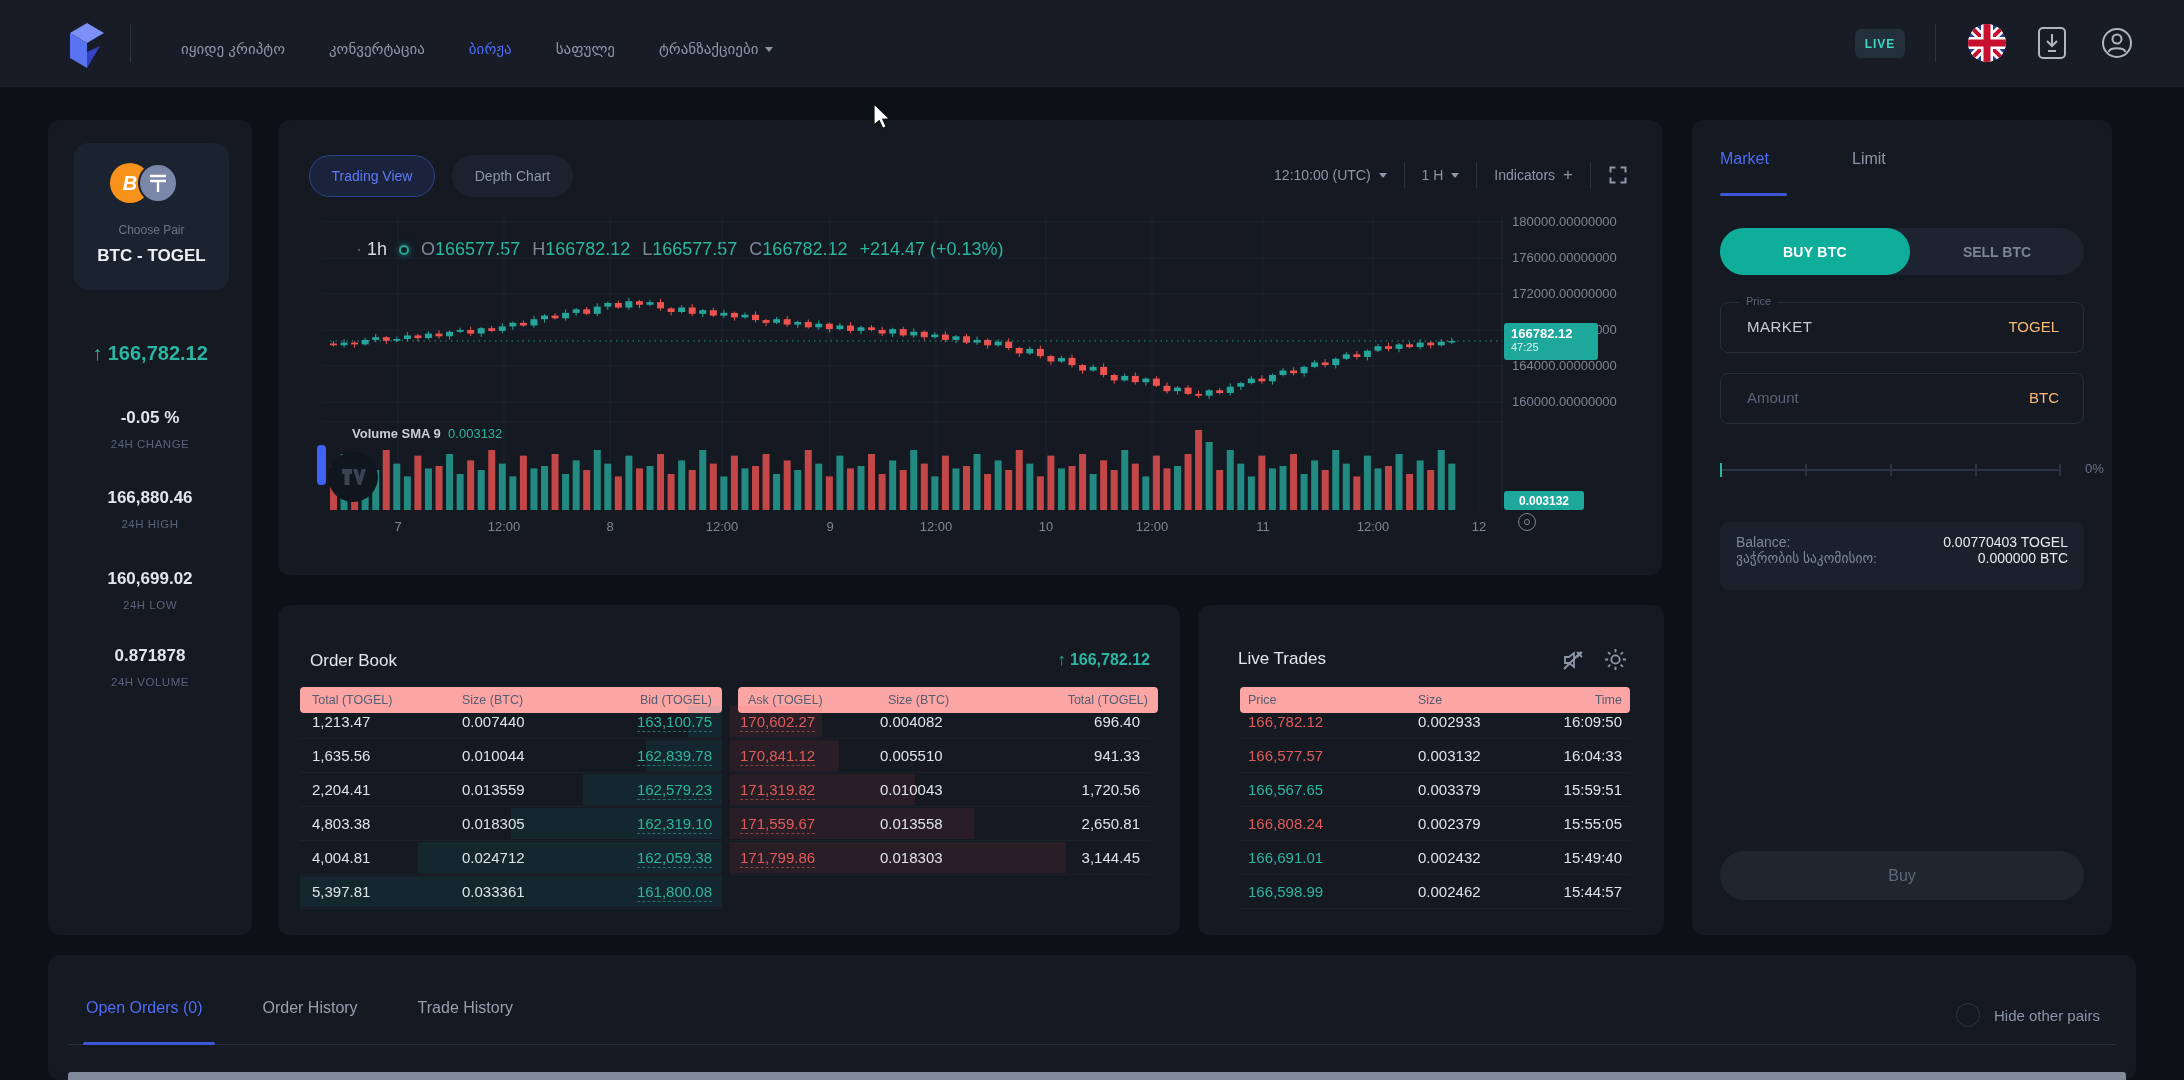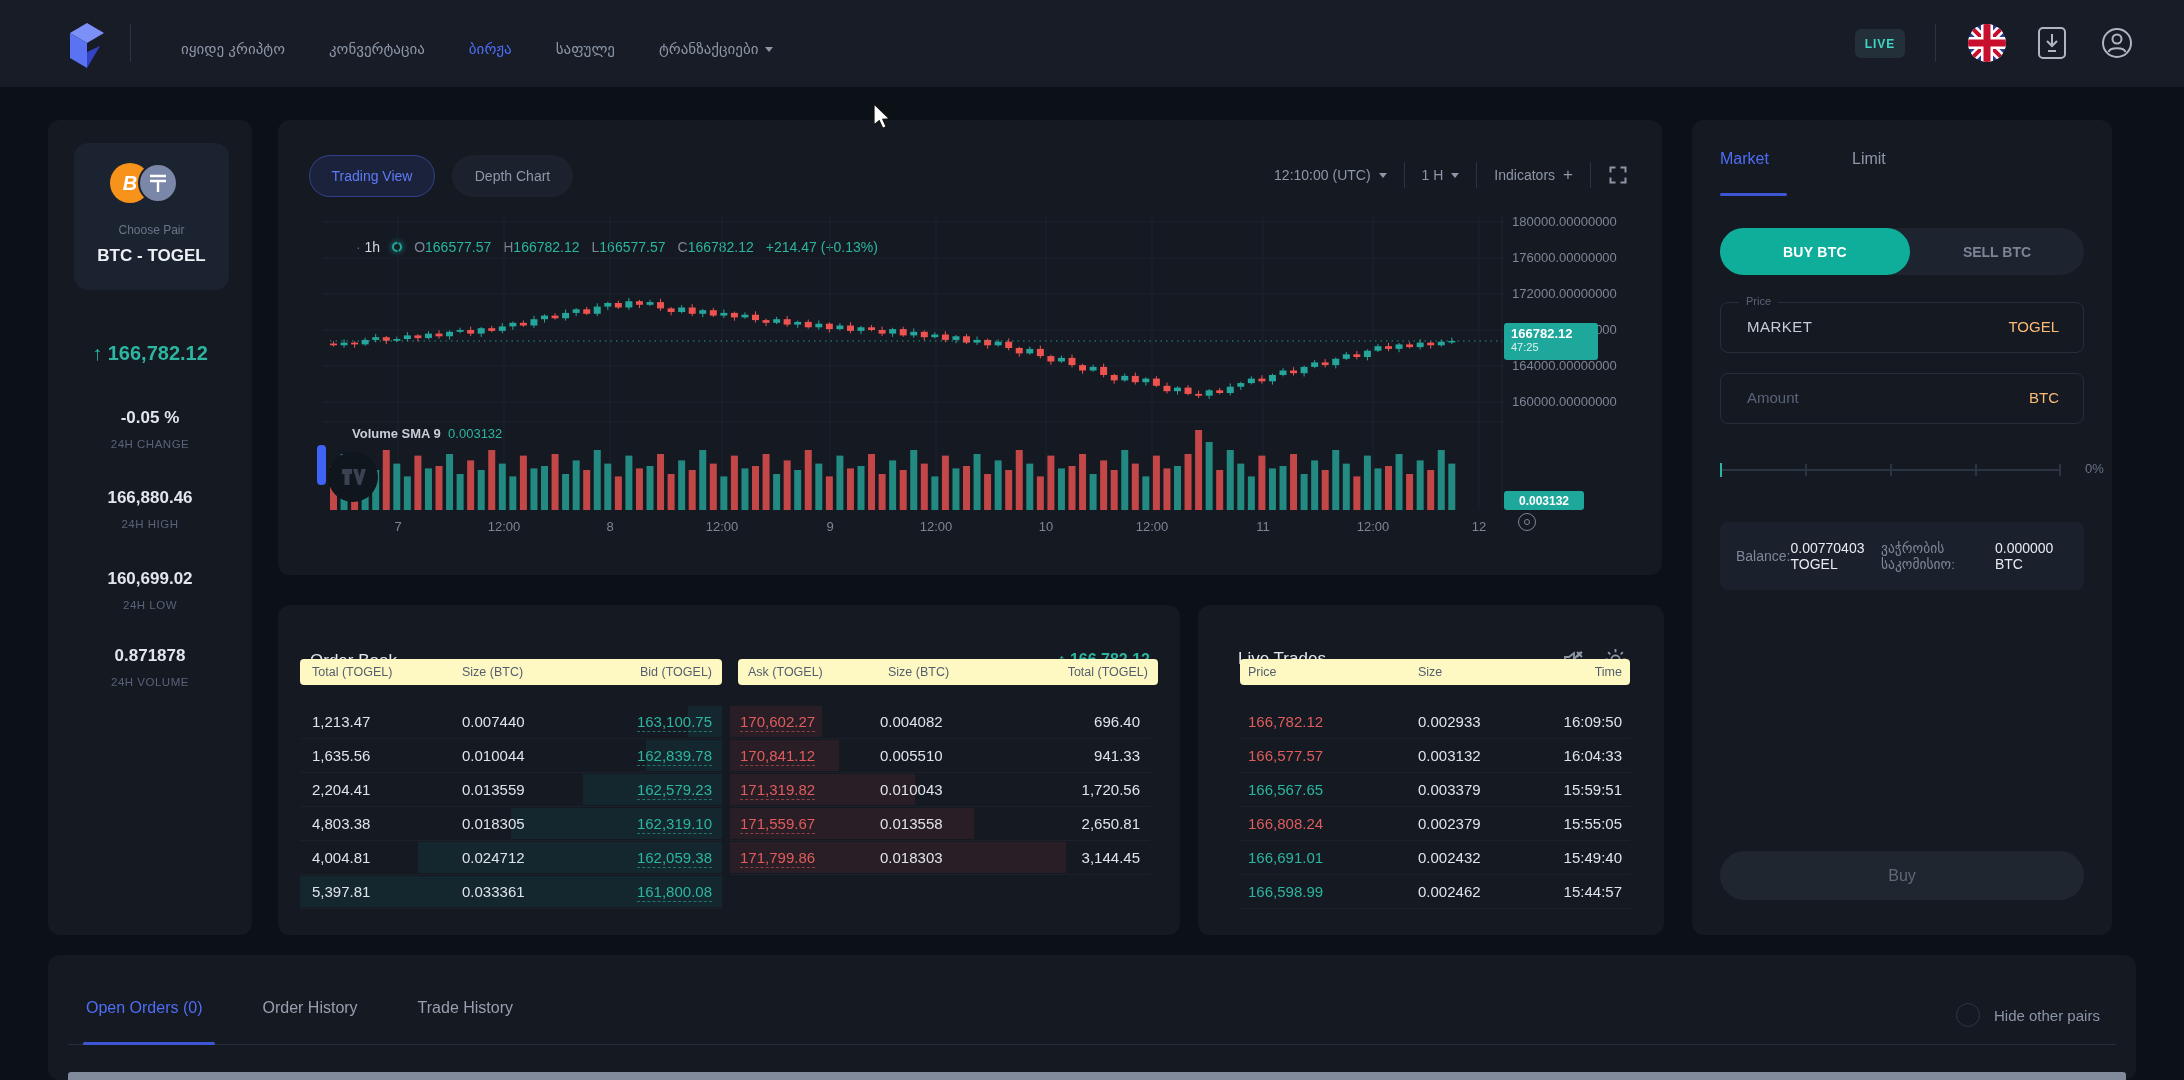--- a/index.html
+++ b/index.html
@@ -31,21 +31,21 @@
   .stat-val { position:absolute; left:0; width:100%; text-align:center; font-size:17px; font-weight:bold; color:#e2e6ec; }
   .stat-lbl { position:absolute; left:0; width:100%; text-align:center; font-size:11.5px; color:#59637a; letter-spacing:.5px; }
 
   
   #chart-panel { left:278px; top:120px; width:1384px; height:455px; }
   .chip { position:absolute; height:42px; border-radius:21px; display:flex; align-items:center; justify-content:center; font-size:14px; cursor:pointer; }
   #tab-tv { left:31px; top:35px; width:126px; background:rgba(79,109,245,.12); border:1px solid rgba(79,109,245,.4); color:#5d7bf7; }
   #tab-depth { left:174px; top:35px; width:121px; background:#1b222d; color:#8d97a8; }
   #chart-controls { position:absolute; right:34px; top:42px; display:flex; align-items:center; gap:17px; color:#8d97a8; font-size:14px; }
   .ctrl { display:flex; align-items:center; gap:8px; cursor:pointer; }
-  #ohlc-row { position:absolute; left:78px; top:119px; display:flex; align-items:center; gap:12px; font-size:14px; }
+  #ohlc-row { position:absolute; left:78px; top:119px; display:flex; align-items:center; gap:12px; font-size:18px; }
   .ohlc-k { color:#7e8798; }
   .ohlc-v { color:#2cb5a0; }
   .dot-ind { width:10px; height:10px; border-radius:50%; border:2px solid #1fa59a; background:#10201f; box-shadow:0 0 6px rgba(31,165,154,.8); }
   #vol-label { position:absolute; left:74px; top:306px; font-size:13px; color:#c9ced6; font-weight:bold; }
   #vol-label .ohlc-v { font-weight:normal; }
   .y-lab { position:absolute; left:1234px; font-size:13px; color:#7d8694; }
   .x-lab { position:absolute; top:399px; font-size:13px; color:#7d8694; transform:translateX(-50%); }
   .ax-badge { position:absolute; left:1226px; background:#1ea79b; color:#fff; border-radius:3px; z-index:3; }
   #price-badge { top:203px; width:94px; height:37px; padding:3px 7px; }
   #price-badge .b1 { font-size:13px; font-weight:bold; }
@@ -53,21 +53,21 @@
   #volume-badge { top:371px; width:80px; height:19px; font-size:12px; font-weight:bold; display:flex; align-items:center; justify-content:center; }
   #drag-handle { position:absolute; left:39px; top:325px; width:9px; height:40px; border-radius:4px; background:#3f62f7; cursor:grab; }
   #tv-mark { position:absolute; left:50px; top:332px; width:50px; height:50px; border-radius:50%; background:#10161e; display:flex; align-items:center; justify-content:center; color:#39414f; font-weight:bold; font-size:16px; }
   #axis-gear { position:absolute; left:1240px; top:393px; width:18px; height:18px; border:1.5px solid #7d8694; border-radius:50%; display:flex; align-items:center; justify-content:center; cursor:pointer; }
   #axis-gear i { width:6px; height:6px; border:1.5px solid #7d8694; border-radius:50%; }
 
   
   #orderbook { left:278px; top:605px; width:902px; height:330px; }
   .panel-title { position:absolute; font-size:17px; font-weight:500; color:#e4e7ec; }
   #ob-price { position:absolute; right:30px; top:46px; color:#2cb5a0; font-size:16px; font-weight:bold; }
-  .col-strip { position:absolute; top:54px; height:26px; background:#fef9c3; border-radius:4px; display:grid; align-items:center; font-size:12.5px; color:#545e70; }
+  .col-strip { position:absolute; top:82px; height:26px; background:#fca5a5; border-radius:4px; display:grid; align-items:center; font-size:12.5px; color:#545e70; }
   #ob-strip-l { left:22px; width:422px; grid-template-columns:150px 1fr 120px; padding:0 10px 0 12px; }
   #ob-strip-r { left:460px; width:420px; grid-template-columns:140px 1fr 130px; padding:0 10px 0 10px; }
   .t-right { text-align:right; }
   .ob-table { position:absolute; top:100px; }
   #ob-bids { left:22px; width:422px; }
   #ob-asks { left:452px; width:420px; }
   .ob-row { position:relative; height:34px; display:grid; align-items:center; font-size:15px; border-bottom:1px solid rgba(255,255,255,.035); cursor:pointer; }
   #ob-bids .ob-row { grid-template-columns:150px 1fr 120px; padding:0 10px 0 12px; }
   #ob-asks .ob-row { grid-template-columns:140px 1fr 130px; padding:0 10px 0 10px; }
   .depth { position:absolute; top:1px; bottom:1px; z-index:0; }
@@ -99,21 +99,21 @@
   .field .legend { position:absolute; left:18px; top:-8px; background:#141922; padding:0 7px; font-size:11px; color:#5a6478; }
   .field .fval { position:absolute; left:26px; top:15px; font-size:15px; color:#c7ccd6; letter-spacing:.5px; }
   .field .fph { color:#5a6478; letter-spacing:0; }
   .field .fsuf { position:absolute; right:24px; top:15px; font-size:15px; color:#fdba74; }
   #fld-price { top:182px; }
   #fld-amount { top:253px; }
   #slider { position:absolute; left:28px; top:349px; width:340px; height:2px; background:#2a3442; cursor:pointer; }
   .tick { position:absolute; top:-5px; width:2px; height:12px; background:#2a3442; }
   .tick.cur { background:#2cb5a0; height:14px; top:-6px; }
   #slider-pct { position:absolute; left:393px; top:341px; font-size:13px; color:#6a7487; }
-  #bal-box { position:absolute; left:28px; top:402px; width:364px; height:68px; background:#1a212c; border-radius:8px; padding:12px 16px; display:flex; flex-direction:row; justify-content:center; }
+  #bal-box { position:absolute; left:28px; top:402px; width:364px; height:68px; background:#1a212c; border-radius:8px; padding:12px 16px; display:flex; flex-direction:column; justify-content:flex-start; }
   .bal-row { display:flex; justify-content:space-between; align-items:center; }
   .bal-lbl { color:#7e8798; font-size:14px; }
   .bal-val { color:#e8ebf0; font-size:14px; }
   #buy-btn { position:absolute; left:28px; top:731px; width:364px; height:49px; background:#20262f; border-radius:25px; border:none;
     color:#5f6978; font-size:16px; cursor:pointer; font-family:inherit; }
 
   
   #bottompanel { left:48px; top:955px; width:2088px; height:125px; }
   #bt-tabs { position:absolute; left:38px; top:44px; display:flex; gap:60px; font-size:16px; }
   .bt-tab { color:#97a0ae; cursor:pointer; }

